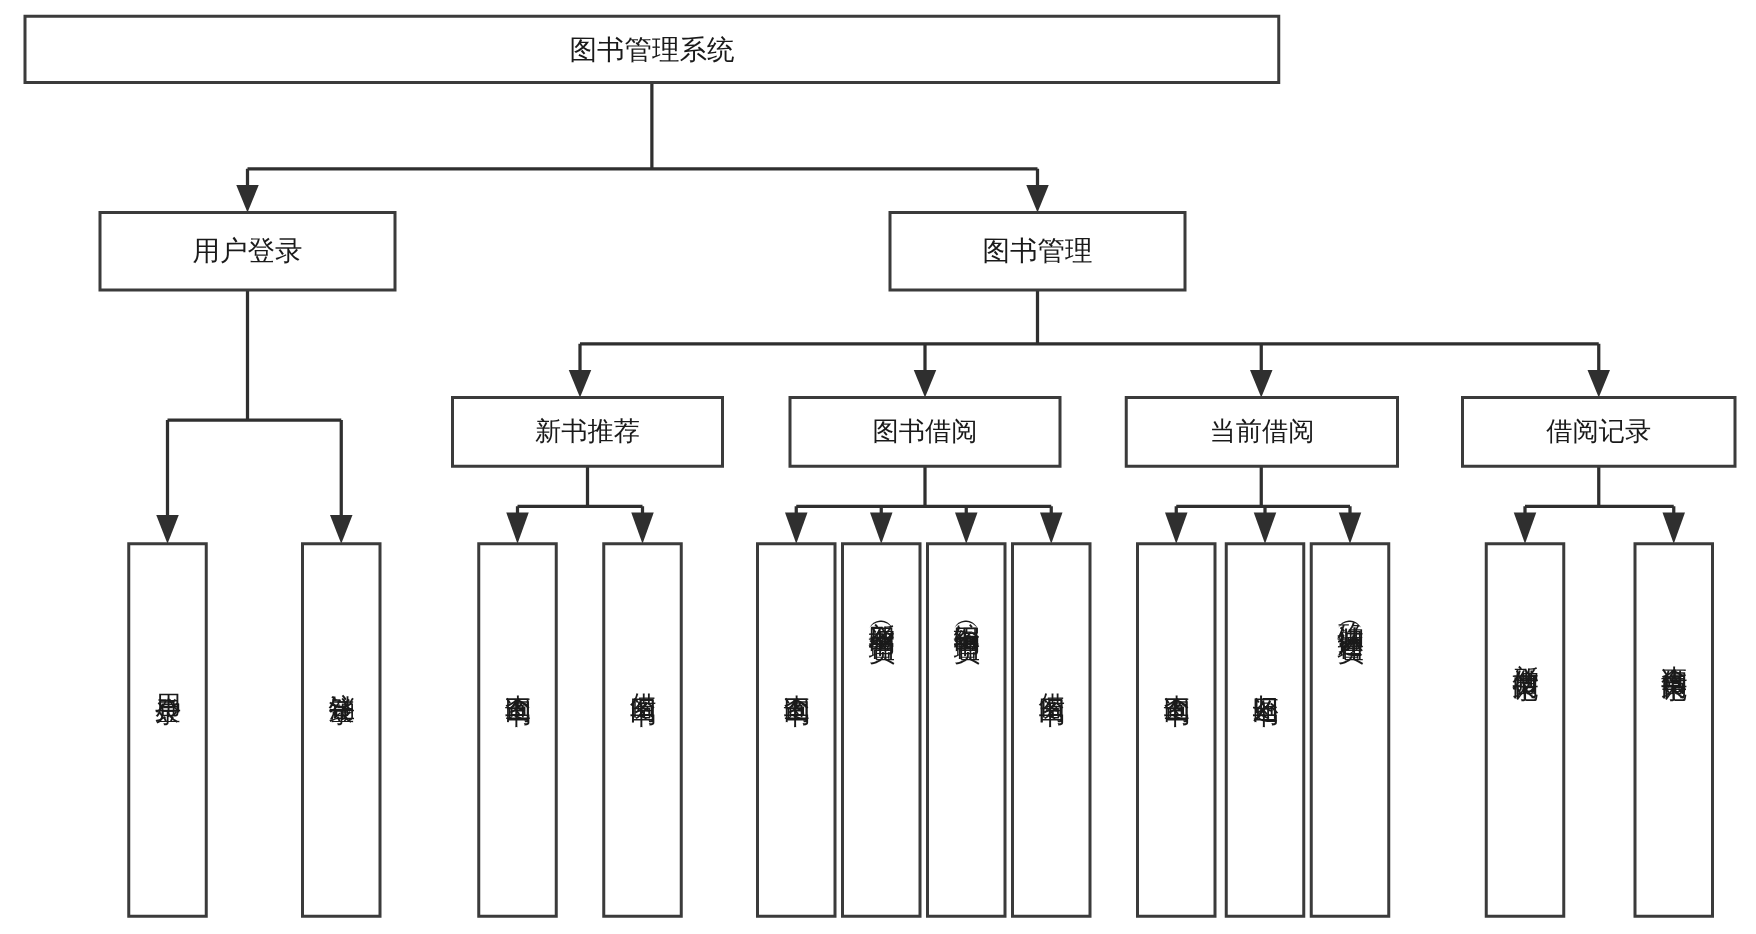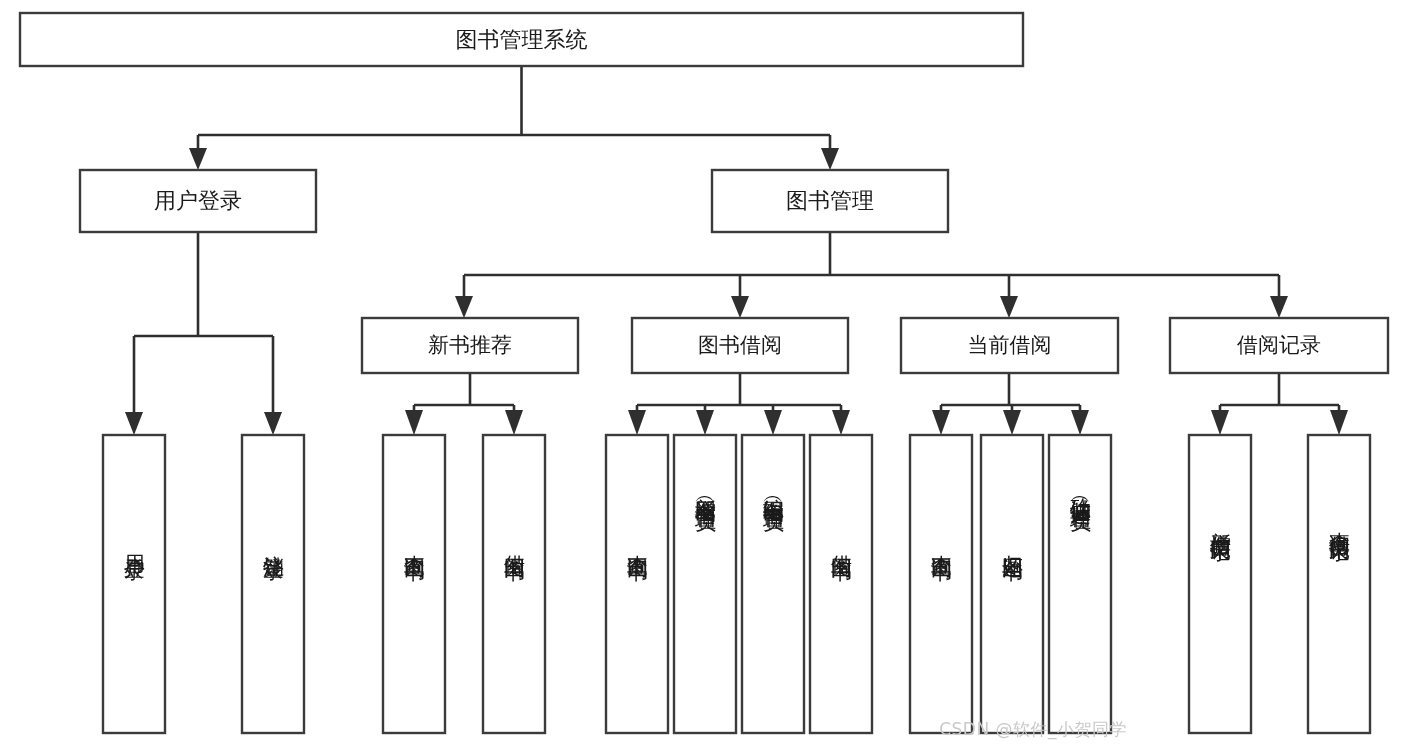--- a/index.html
+++ b/index.html
@@ -263,14 +263,13 @@
         <span class="leaf-label">确认归还（管理员）</span>
       </div>
       <div class="leaf-label-wrap" style="left: 1189px; top: 435px; width: 62px; height: 298px; padding-top: 80px; box-sizing: border-box;">
         <span class="leaf-label">新增借阅记录</span>
       </div>
       <div class="leaf-label-wrap" style="left: 1308px; top: 435px; width: 62px; height: 298px; padding-top: 80px; box-sizing: border-box;">
         <span class="leaf-label">查询借阅记录</span>
       </div>
     </div>
 
-  <div class="watermark">CSDN @软件_小贺同学</div>
 </div>
 
 </body></html>

